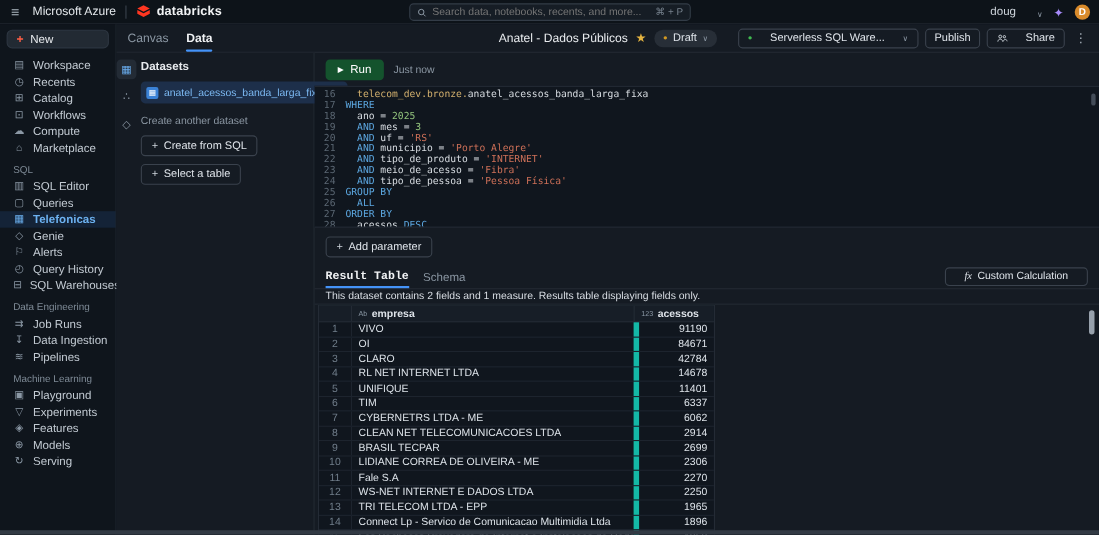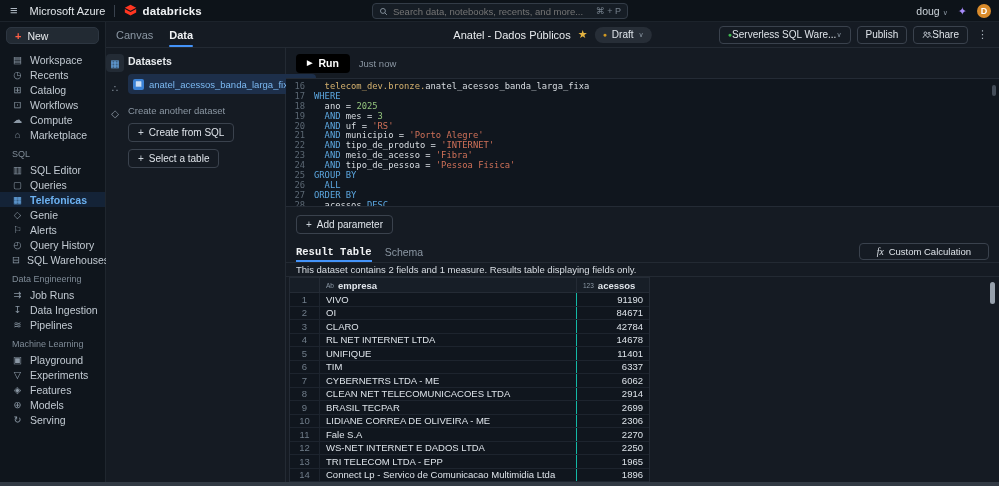--- a/index.html
+++ b/index.html
@@ -15,21 +15,21 @@
   .tb-divider { width:1px; height:12px; background:#39424d; margin:0 9px; }
   .db-logo { width:13px; height:13px; display:inline-block; }
   .db-word { margin-left:5px; font-size:11.5px; font-weight:bold; color:#f1f3f5; letter-spacing:.2px; }
   .searchbox { position:absolute; left:372px; top:3px; width:256px; height:16px; background:#161d25;
                border:1px solid #333c47; border-radius:4px; display:flex; align-items:center; padding:0 6px; }
   .searchbox svg { width:9px; height:9px; stroke:#8b97a3; fill:none; stroke-width:1.6; flex:0 0 auto; }
   .searchbox input { flex:1; background:transparent; border:none; outline:none; color:#8b97a3;
                      font-size:9.5px; margin-left:5px; font-family:"Liberation Sans", sans-serif; }
   .shortcut { font-size:9px; color:#77828e; }
   .tb-right { position:absolute; right:8px; top:0; height:22px; display:flex; align-items:center; gap:10px; }
-  .user { font-size:10.5px; color:#cdd4db; display:flex; align-items:flex-end; gap:3px; }
+  .user { font-size:10.5px; color:#cdd4db; display:flex; align-items:flex-end; gap:19px; }
   .chev { font-size:7px; color:#8b97a3; }
   .sparkle { color:#a78bfa; font-size:11px; }
   .avatar { width:14px; height:14px; border-radius:50%; background:#d98b2b; color:#fff; font-size:9px;
             font-weight:bold; display:flex; align-items:center; justify-content:center; }
 
   
   .sidebar { position:absolute; left:0; top:22px; width:106px; height:464px; background:#0f151c;
              border-right:1px solid #1f262e; }
   .new-btn { margin:5px 6px 4px 6px; height:17px; background:#222a33; border:1px solid #2d3641;
              border-radius:5px; display:flex; align-items:center; gap:6px; padding:0 8px; cursor:pointer; }
@@ -53,21 +53,21 @@
   .tab.active::after { content:""; position:absolute; left:0; right:0; bottom:0; height:2px; background:#4493f8; border-radius:1px; }
   .title-group { position:absolute; left:50%; transform:translateX(-50%); display:flex; align-items:center; gap:7px; }
   .doc-title { font-size:11px; color:#e8ebee; white-space:nowrap; }
   .fav-star { color:#e3b341; font-size:11px; cursor:pointer; }
   .status-chip { background:#272e37; border-radius:9px; height:16px; display:flex; align-items:center; gap:5px;
                  padding:0 8px; font-size:10px; color:#dfe4ea; cursor:pointer; }
   .dot { font-size:7px; line-height:1; }
   .dot.draft { color:#d29922; } .dot.green { color:#3fb950; }
   .header-actions { margin-left:auto; display:flex; align-items:center; gap:6px; padding-right:8px; }
   .chip-btn { border:1px solid #3a424d; border-radius:4px; height:18px; display:flex; align-items:center;
-              gap:0; padding:0 8px; font-size:10px; color:#dfe4ea; background:transparent; cursor:pointer; white-space:nowrap; }
+              gap:16px; padding:0 8px; font-size:10px; color:#dfe4ea; background:transparent; cursor:pointer; white-space:nowrap; }
   .share-svg { width:10px; height:10px; stroke:#cdd4db; fill:none; stroke-width:1.4; }
   .kebab { color:#aeb8c2; font-size:11px; padding:0 3px; cursor:pointer; }
 
   
   .panel { position:absolute; left:0; top:26px; width:180px; bottom:0; background:#151b23;
            border-right:1px solid #232a33; display:flex; }
   .strip { width:28px; padding-top:6px; display:flex; flex-direction:column; align-items:center; gap:7px; }
   .strip-icon { width:18px; height:18px; border-radius:4px; display:flex; align-items:center; justify-content:center;
                 font-size:10px; color:#8b97a3; cursor:pointer; }
   .strip-icon.sel { background:#232b35; color:#6aaef0; }
@@ -82,22 +82,22 @@
   .ds-name { font-size:9.5px; color:#7cb9f2; white-space:nowrap; overflow:hidden; flex:1; }
   .ds-kebab { color:#8b97a3; font-size:10px; }
   .create-heading { margin-top:11px; font-size:9.5px; color:#8b97a3; }
   .ghost-btn { margin-top:7px; display:flex; width:max-content; align-items:center; gap:5px; border:1px solid #3a424d;
                border-radius:4px; height:19px; padding:0 9px; font-size:10px; color:#dfe4ea; cursor:pointer; background:transparent; }
   .plus { font-size:10px; color:#cdd4db; }
 
   
   .editor { position:absolute; left:180px; top:26px; right:0; bottom:0; }
   .run-row { height:30px; display:flex; align-items:center; gap:9px; padding-left:10px; }
-  .run-btn { background:#000000; border-radius:4px; height:19px; display:flex; align-items:center; gap:6px;
-             padding:0 11px; color:#fff; font-size:10.5px; cursor:pointer;font-weight:bold; }
+  .run-btn { background:#14532d; border-radius:4px; height:19px; display:flex; align-items:center; gap:6px;
+             padding:0 11px; color:#fff; font-size:10.5px; cursor:pointer; }
   .run-caret { font-size:7px; }
   .last-run { font-size:9.5px; color:#8b97a3; }
   .code { position:relative; height:129px; background:#10161e; border-top:1px solid #242b35;
           border-bottom:1px solid #242b35; padding-top:3px; overflow:hidden;
           font-family:"DejaVu Sans Mono", monospace; font-size:8.8px; }
   .code-line { display:flex; height:9.9px; line-height:9.9px; white-space:pre; }
   .ln { width:28px; text-align:right; padding-right:9px; color:#5b6773; flex:0 0 auto; }
   .code-text { color:#c9ced4; }
   .tk-kw { color:#5ca7e0;margin-top:36px; } .tk-str { color:#ce7058; } .tk-num { color:#93c47d; }
   .tk-id { color:#d8dde2; } .tk-tbl { color:#d3b06e; }
@@ -118,21 +118,21 @@
   .thead { display:flex; height:15px; background:#171e27; border-bottom:1px solid #242b35; }
   .th { display:flex; align-items:center; gap:4px; font-size:9.5px; font-weight:bold; color:#dfe4ea;
         padding-left:6px; cursor:pointer; }
   .type-icon { font-size:6.5px; color:#8b98a5; font-weight:normal; }
   .col-num { width:29px; } .col-emp { width:257px; border-left:1px solid #242b35; }
   .col-ace { width:73px; border-left:1px solid #242b35; }
   .tr { display:flex; height:13.5px; border-bottom:1px solid #1d242e; cursor:default; }
   .td { font-size:9.5px; color:#dde3e9; display:flex; align-items:center; white-space:nowrap; overflow:hidden; }
   .td-num { width:29px; justify-content:center; color:#707d8a; }
   .td-emp { width:257px; padding-left:6px; border-left:1px solid #1d242e; }
-  .td-ace { width:73px; justify-content:flex-end; padding-right:6px; border-left:1px solid #14b8a6; }
+  .td-ace { width:73px; justify-content:flex-end; padding-right:6px; border-left:5px solid #14b8a6; }
   .v-scroll-thumb { position:absolute; right:6px; top:231px; width:5px; height:22px; background:#97a1ac; border-radius:3px; }
   .bottom-scroll { position:absolute; left:0; right:0; bottom:0; height:4px; background:#323a44; }
 </style>
 </head>
 <body>
 
 <div class="app">
 
   <div class="topbar">
     <span class="hamburger">≡</span>

